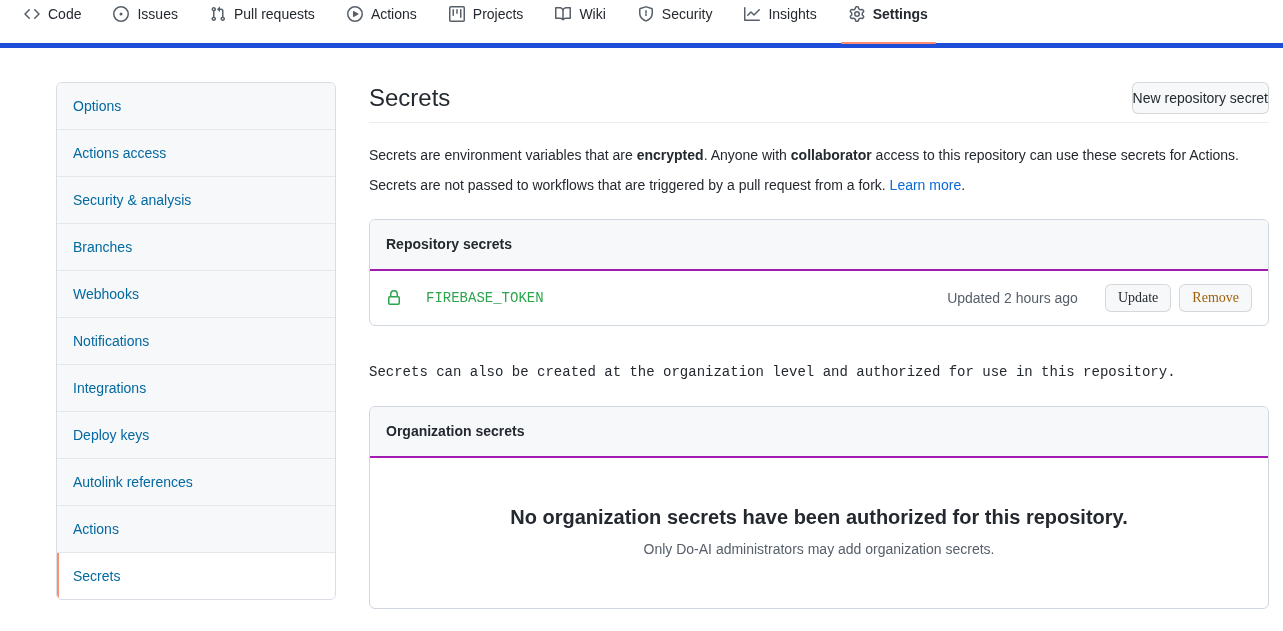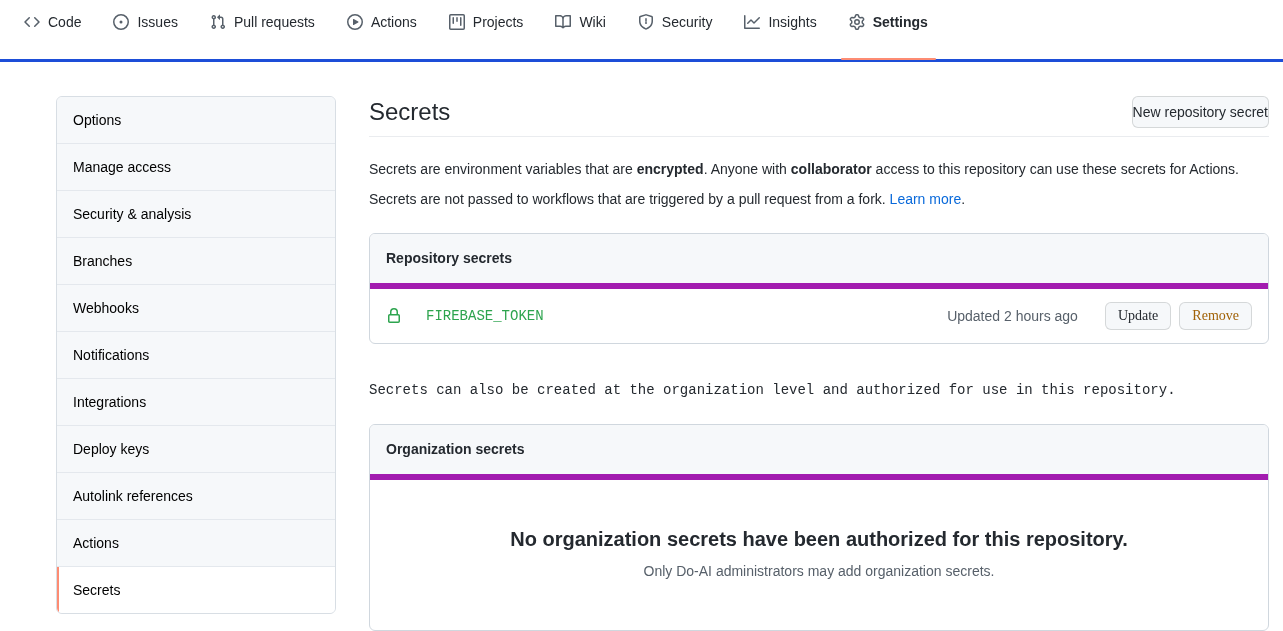--- a/index.html
+++ b/index.html
@@ -9,22 +9,22 @@
     width: 1283px; height: 631px;
     background: #ffffff;
     font-family: "Liberation Sans", sans-serif;
     color: #24292f;
     overflow: hidden;
   }
 
   
   .repo-nav {
     position: relative;
-    height: 62px;
-    border-bottom: 3px solid #1d4ed8;
+    height: 48px;
+    border-bottom: 5px solid #1d4ed8;
     display: flex;
     align-items: flex-end;
     padding-left: 8px;
   }
   .nav-item {
     display: flex;
     align-items: center;
     gap: 8px;
     height: 100%;
     padding: 0 16px 16px 16px;
@@ -67,21 +67,21 @@
     border-radius: 6px;
     background: #f6f8fa;
     overflow: hidden;
     flex: 0 0 280px;
     align-self: flex-start;
   }
   .side-item {
     display: block;
     padding: 14px 16px;
     font-size: 14px;
-    color: #000000;
+    color: #0369a1;
     text-decoration: none;
     border-bottom: 1px solid #e4e8ed;
     background: #f6f8fa;
     cursor: pointer;
     line-height: 18px;
   }
   .side-item:last-child { border-bottom: none; }
   .side-item.selected {
     background: #ffffff;
     border-left: 2px solid #fd8c73;
@@ -142,21 +142,21 @@
 
   .card {
     border: 1px solid #d0d7de;
     border-radius: 6px;
     margin-top: 23px;
     overflow: hidden;
     background: #ffffff;
   }
   .card-header {
     background: #f6f8fa;
-    border-bottom: 6px solid #a21caf;
+    border-bottom: 2px solid #a21caf;
     padding: 14px 16px;
     font-size: 14px;
     font-weight: bold;
     color: #24292f;
     line-height: 21px;
   }
   .secret-row {
     display: flex;
     align-items: center;
     padding: 13px 16px;
@@ -295,21 +295,21 @@
     </span>
     <span class="nav-label">Settings</span>
   </a>
 
 </nav>
 
 <div class="page">
 
   <aside class="sidebar">
     <a class="side-item"><span>Options</span></a>
-    <a class="side-item"><span>Manage access</span></a>
+    <a class="side-item"><span>Actions access</span></a>
     <a class="side-item"><span>Security &amp; analysis</span></a>
     <a class="side-item"><span>Branches</span></a>
     <a class="side-item"><span>Webhooks</span></a>
     <a class="side-item"><span>Notifications</span></a>
     <a class="side-item"><span>Integrations</span></a>
     <a class="side-item"><span>Deploy keys</span></a>
     <a class="side-item"><span>Autolink references</span></a>
     <a class="side-item"><span>Actions</span></a>
     <a class="side-item selected"><span>Secrets</span></a>
   </aside>

